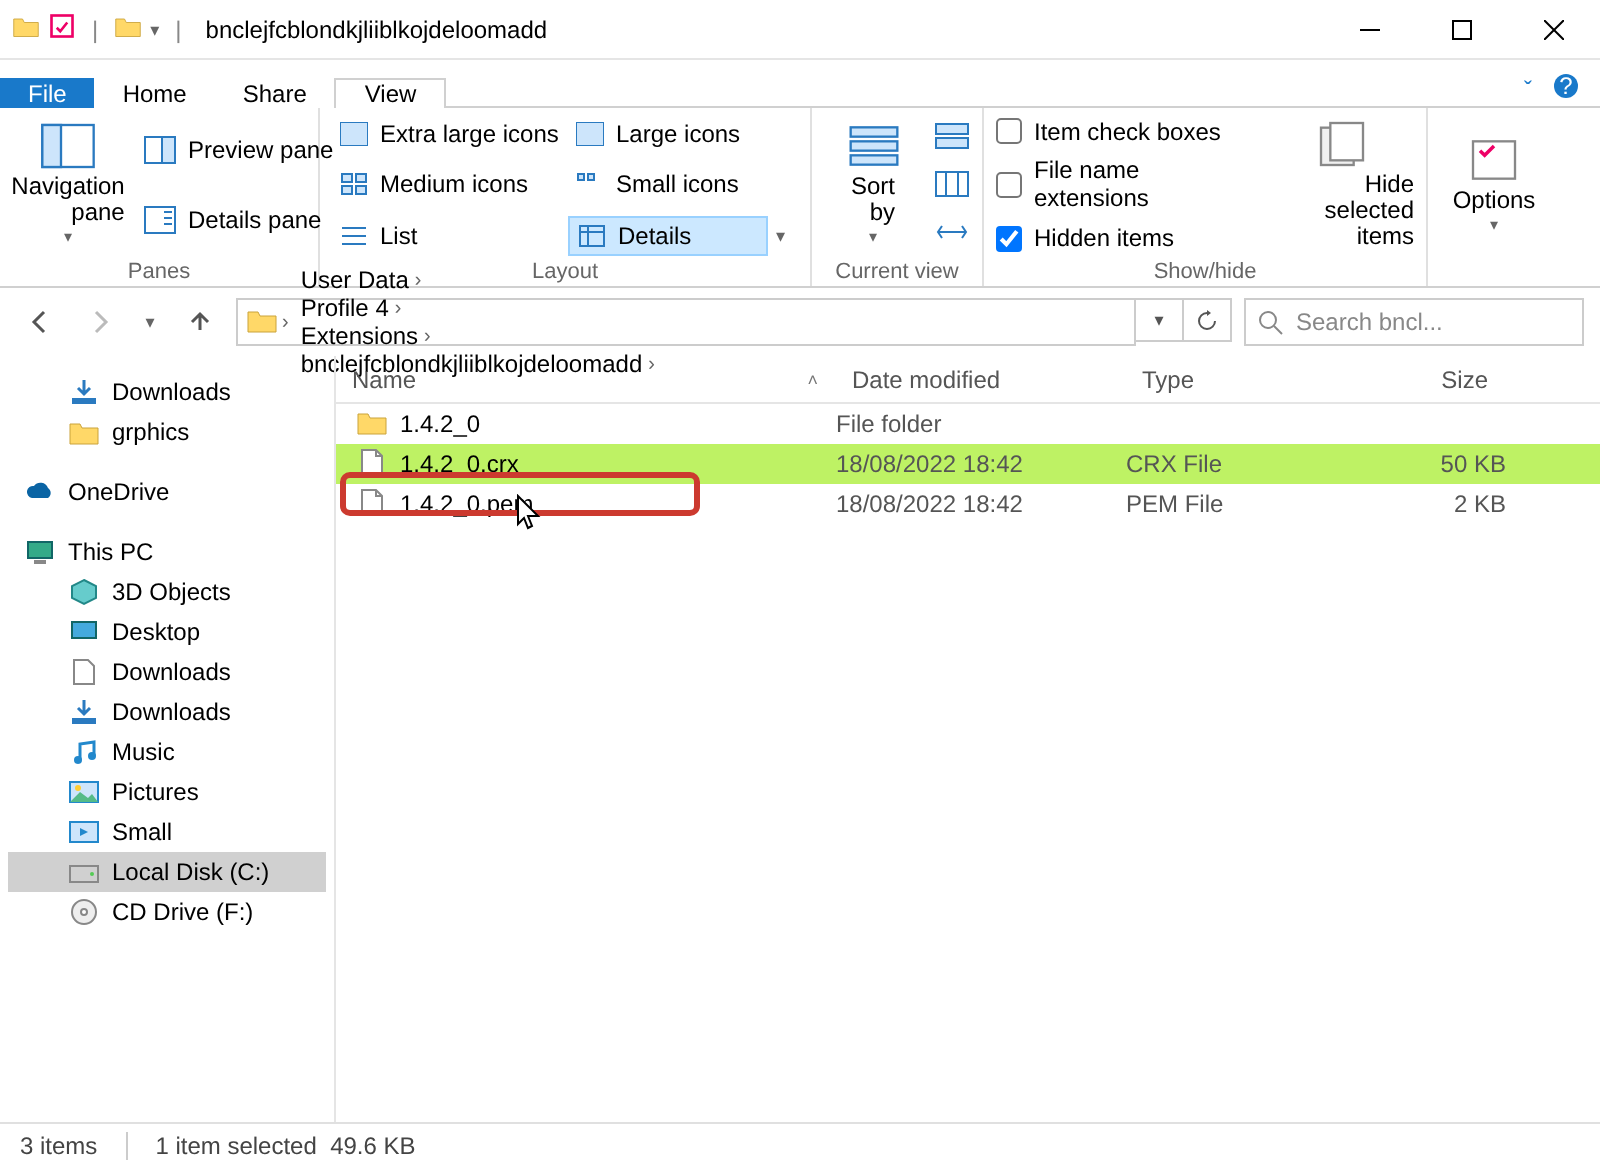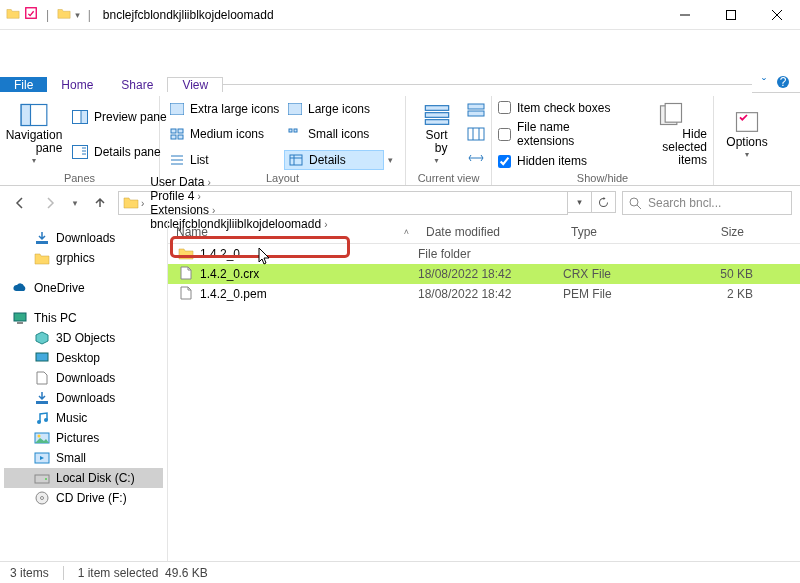--- a/index.html
+++ b/index.html
@@ -8,22 +8,22 @@
 
 .titlebar { height: 30px; display: flex; align-items: center; background: #fff; border-bottom: 1px solid #e5e5e5; }
 .titlebar .qa { display: flex; gap: 4px; padding: 0 6px; align-items: center; }
 .titlebar .qa svg { width: 14px; height: 14px; }
 .titlebar .sep { color: #888; margin: 0 4px; }
 .titlebar .title { flex: 1; padding-left: 2px; color: #000; }
 .winbtns { display: flex; height: 100%; }
 .winbtn { width: 46px; display: flex; align-items: center; justify-content: center; }
 
 
-.menurow { height: 24px; display: flex; align-items: center; background: #fff; margin-top: 42px; }
-.menutab { padding: 0 14px; display: flex; align-items: center; color: #4c1d95; border-top: 1px solid transparent; }
+.menurow { height: 24px; display: flex; align-items: flex-end; background: #fff; }
+.menutab { padding: 0 14px; display: flex; align-items: center; color: #000000; border-top: 1px solid transparent; }
 .menutab.file { background: #1979ca; color: #fff; }
 .menutab.active { background: #fff; border: 1px solid #d0d0d0; border-bottom: none; }
 .menurow .spacer { flex: 1; border-bottom: 1px solid #d0d0d0; }
 .menurow .helpicons { display: flex; align-items: center; gap: 10px; padding: 0 10px; border-bottom: 1px solid #d0d0d0; color: #1979ca; }
 
 
 .ribbon { height: 90px; background: #fff; border-bottom: 1px solid #d0d0d0; display: flex; }
 .group { border-right: 1px solid #e0e0e0; padding: 3px 6px 1px 6px; display: flex; flex-direction: column; }
 .group .body { flex: 1; display: flex; gap: 6px; }
 .group .label { text-align: center; font-size: 11px; color: #666; padding-top: 2px; }

